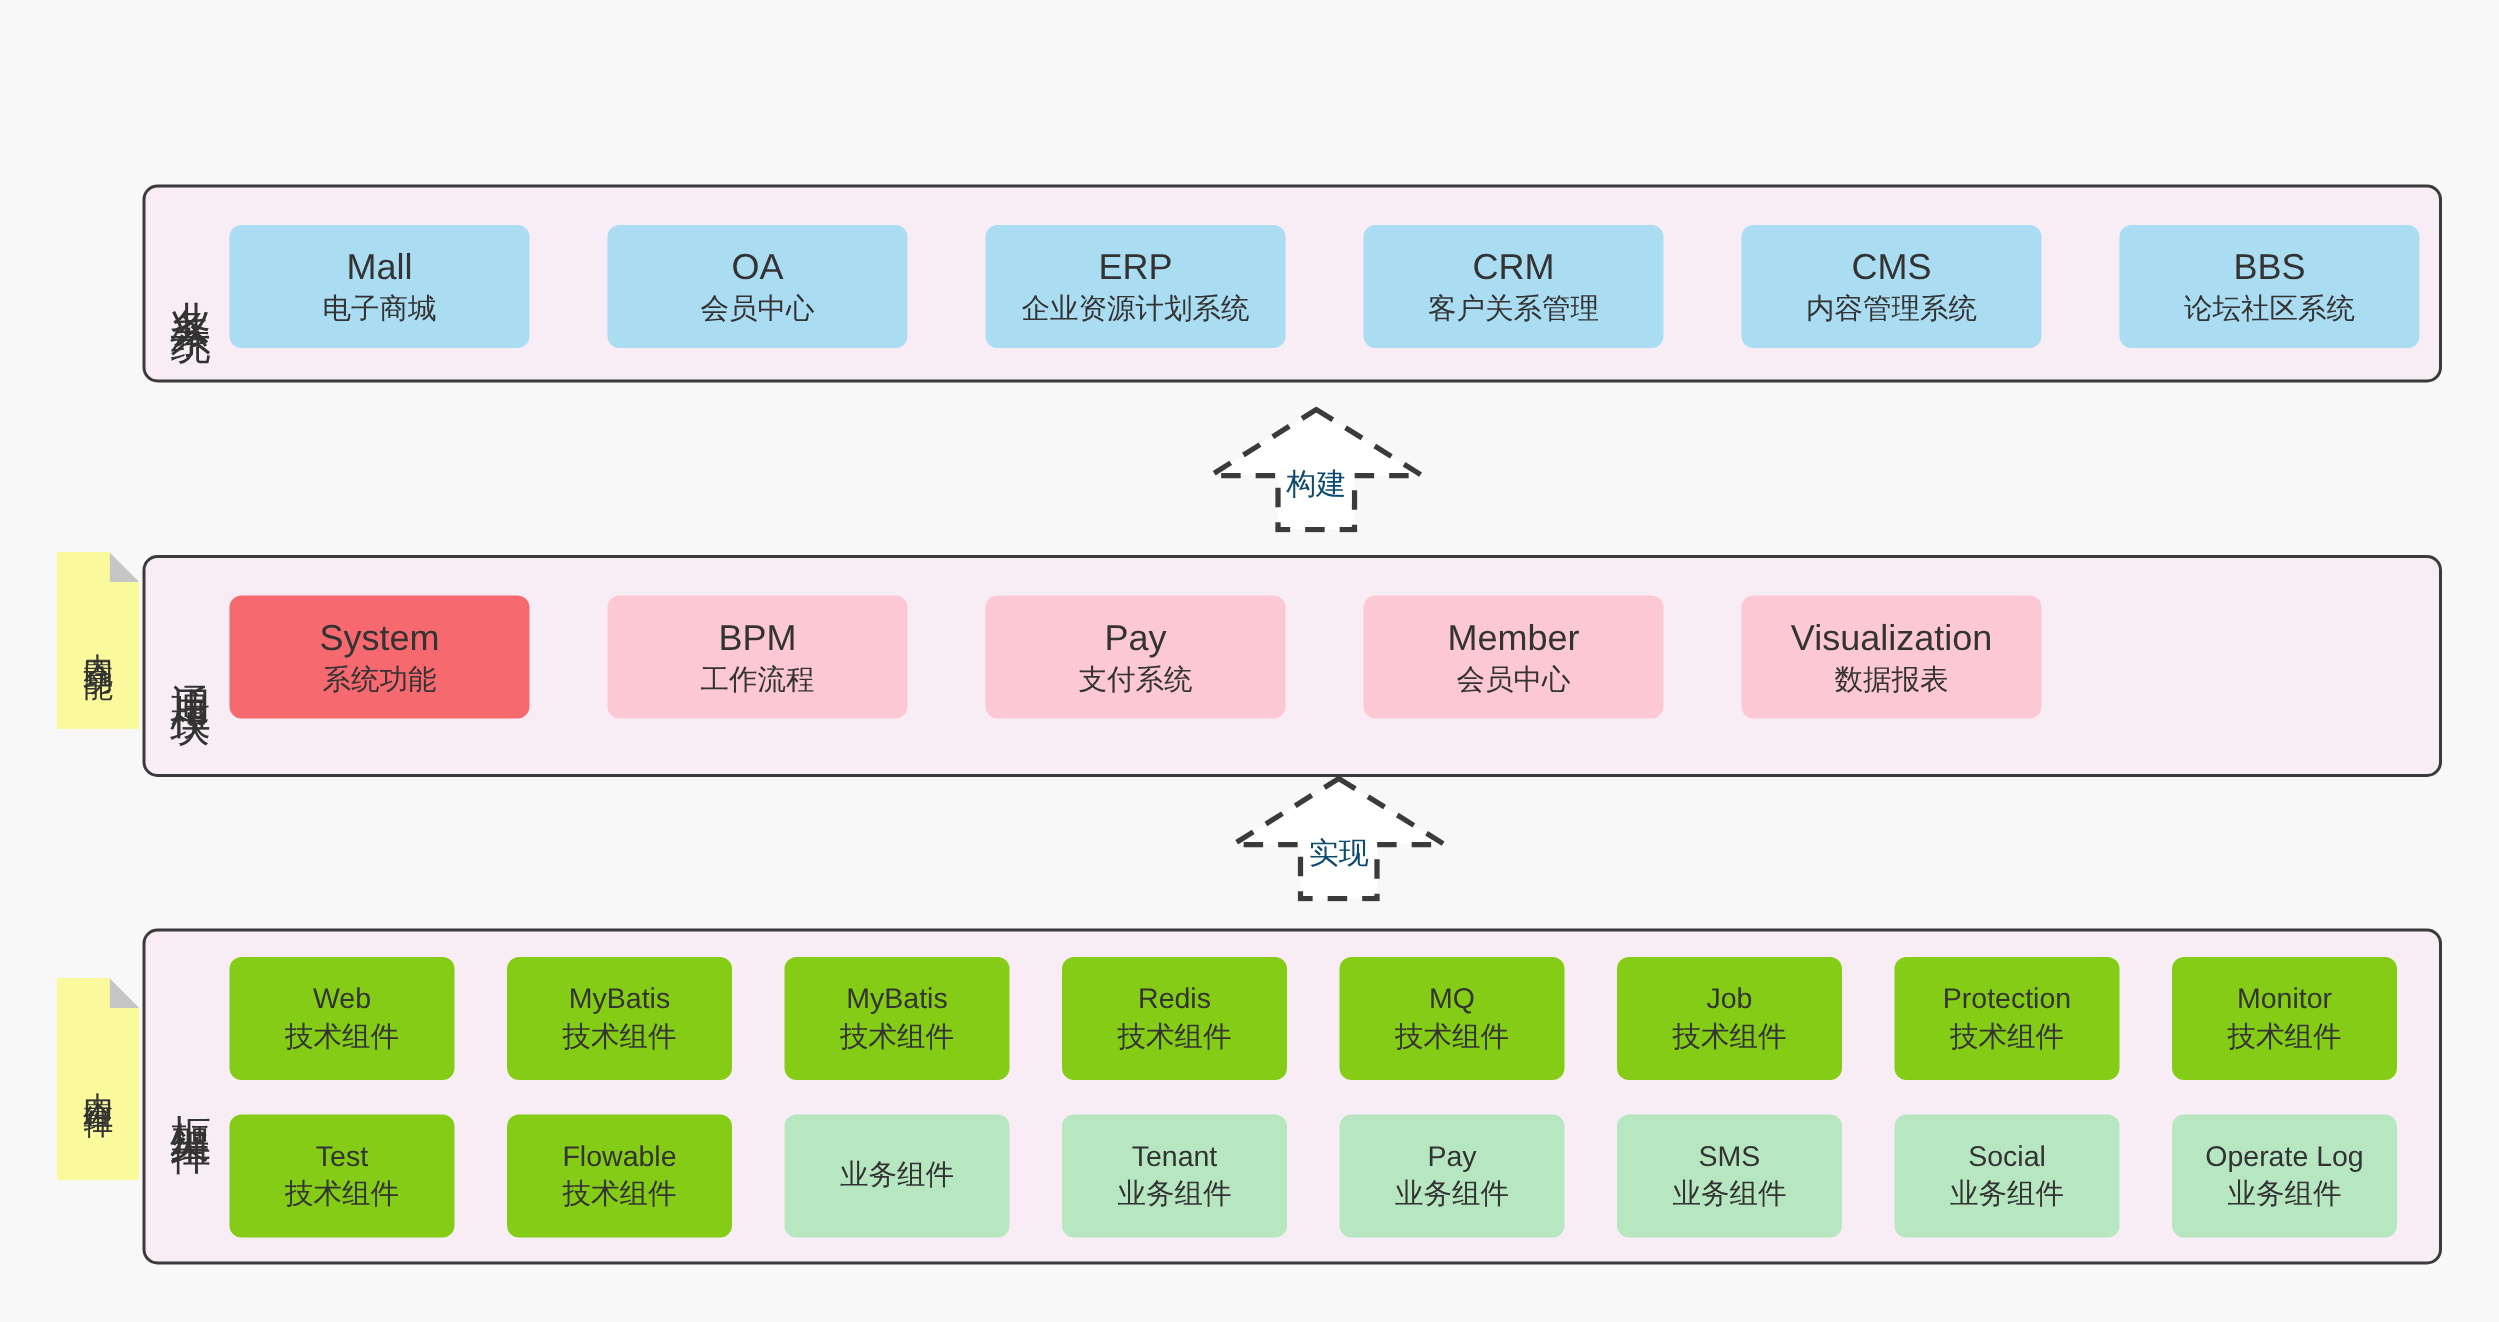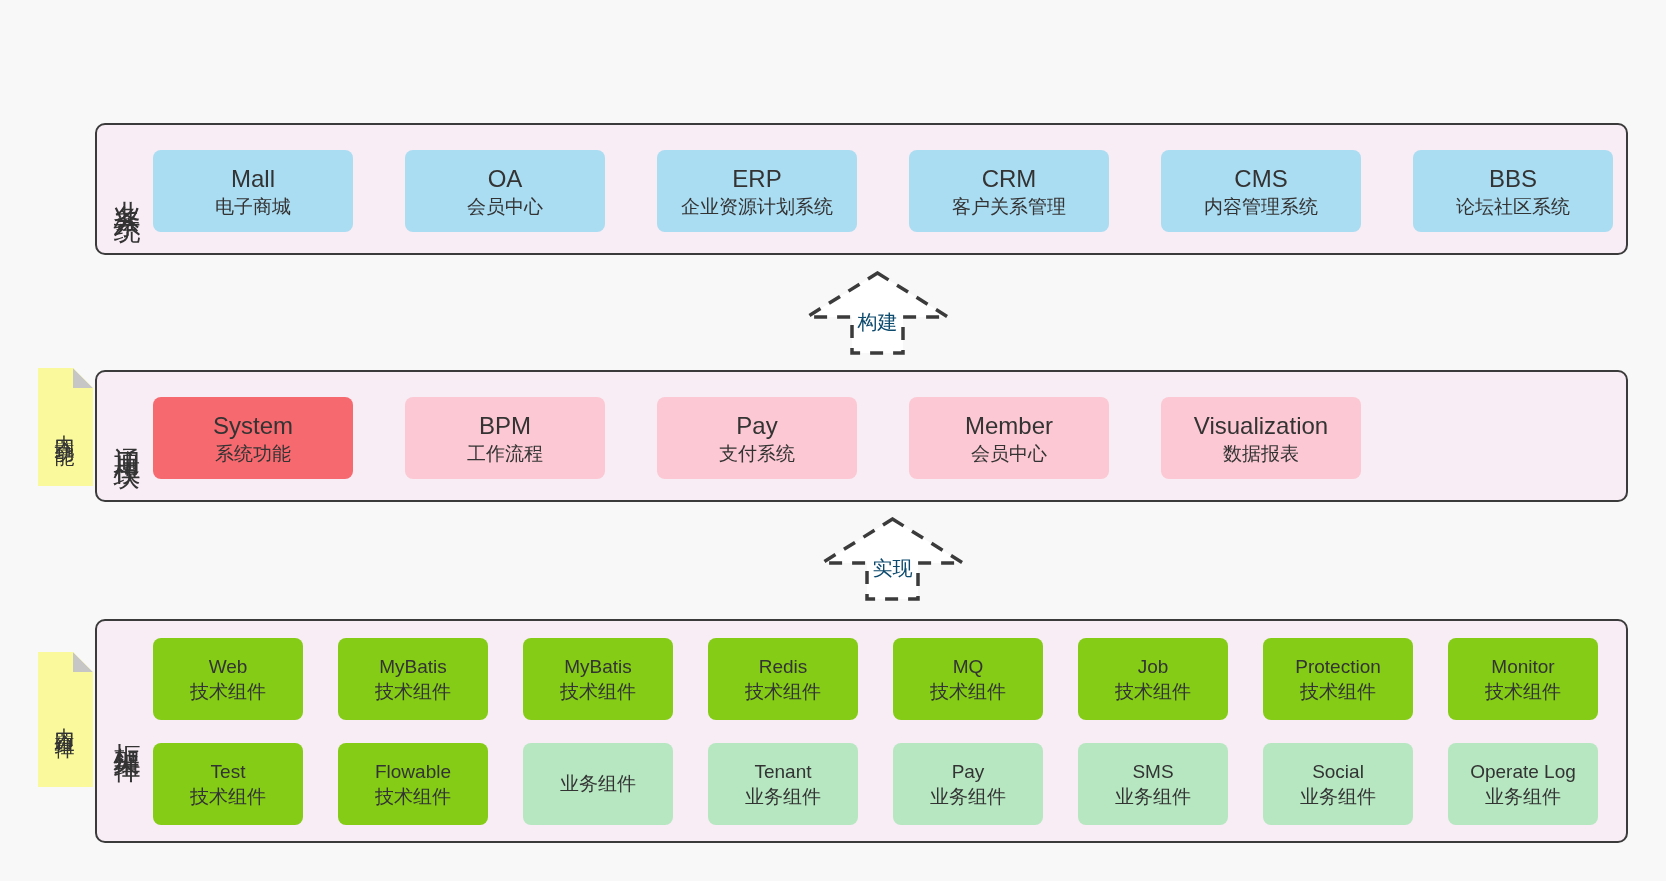--- a/index.html
+++ b/index.html
@@ -3,21 +3,21 @@
 <meta charset="utf-8">
 <style>
   html,body{margin:0;padding:0;background:#f8f8f8;}
   .canvas{position:relative;width:1666px;height:881px;background:#f8f8f8;
           font-family:"Liberation Sans",sans-serif;color:#333;overflow:hidden;}
 
   
   .band{position:absolute;left:95px;width:1533px;background:#f8edf5;
         border:2px solid #3b3b3b;border-radius:10px;box-sizing:border-box;}
   .band1{top:123px;height:132px;}
-  .band2{top:370px;height:132px;}
+  .band2{top:370px;height:148px;}
   .band3{top:619px;height:224px;}
 
   
   .vlabel{position:absolute;left:12px;top:50%;transform:translateY(-50%);
           writing-mode:vertical-lr;text-orientation:upright;
           font-size:27px;letter-spacing:5px;color:#333;white-space:nowrap;}
 
   
   .boxrow{position:absolute;left:56px;display:flex;}
   .band1 .boxrow,.band2 .boxrow{top:25px;gap:52px;}

